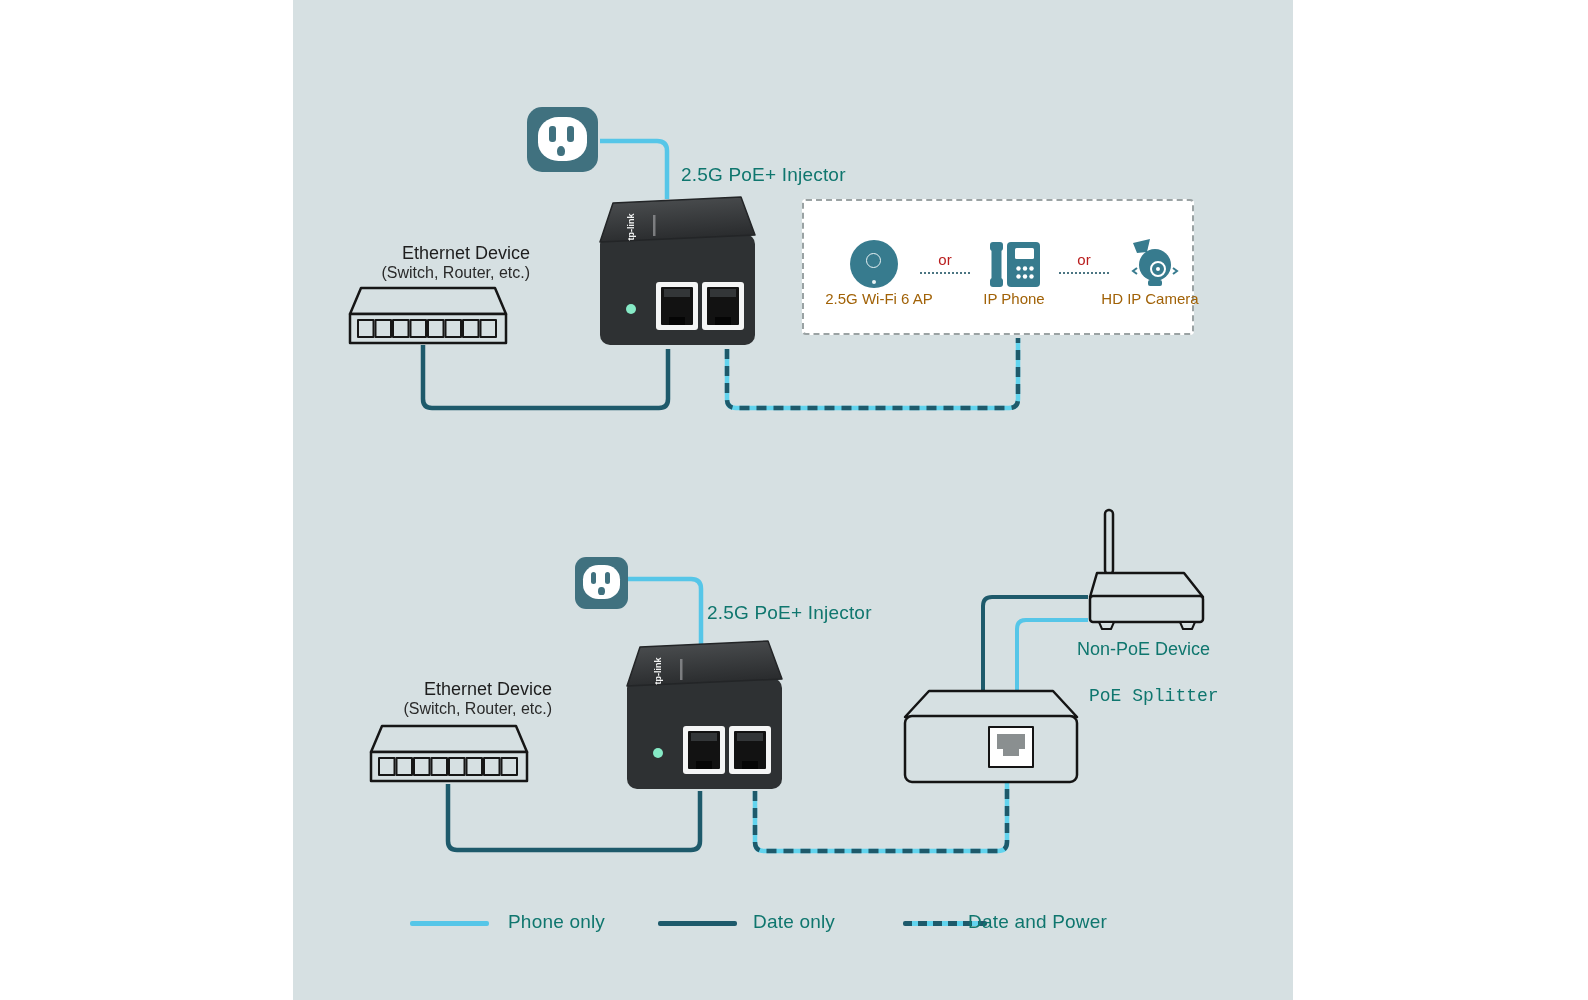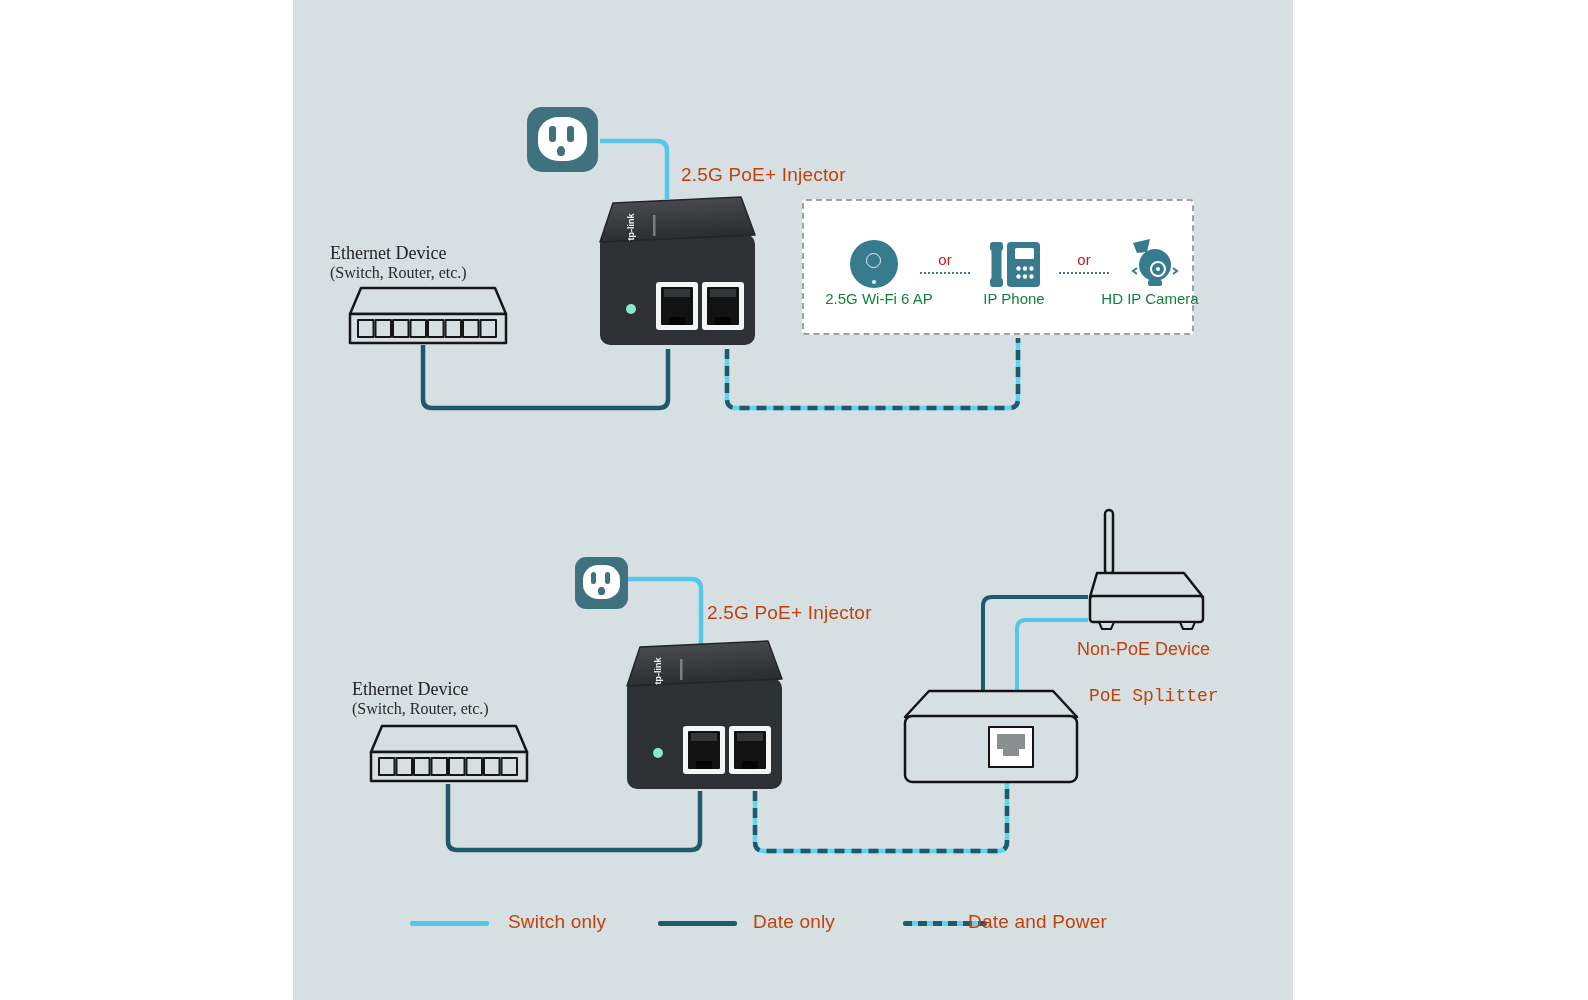--- a/index.html
+++ b/index.html
@@ -1,36 +1,36 @@
 <!DOCTYPE html>
 <html><head>
 <meta charset="utf-8">
 <style>
   html,body{margin:0;padding:0;background:#ffffff;}
   .page{position:relative;width:1588px;height:1000px;background:#ffffff;overflow:hidden;
         font-family:"Liberation Sans",sans-serif;color:#1E1E1E;}
   .stage{position:absolute;left:293px;top:0;width:1000px;height:1000px;background:#D6E0E2;}
   .layer{position:absolute;left:0;top:0;}
   .abs{position:absolute;}
-  .lbl{position:absolute;color:#c2410c;white-space:nowrap;}
+  .lbl{position:absolute;color:#0f766e;white-space:nowrap;}
   .lbl-lg{font-size:19px;letter-spacing:0.2px;}
   .lbl-md{font-size:18px;}
   .lbl-sm{font-size:16px;color:#2A2A2A;}
-  .center{text-align:left;font-family:Liberation Serif, serif;}
+  .center{text-align:right;}
 
   
   .outlet{position:absolute;background:#40717F;}
   .outlet-face{position:absolute;background:#ffffff;border-radius:42%;}
   .outlet-slot{position:absolute;background:#40717F;border-radius:3px;}
   .outlet-ground{position:absolute;background:#40717F;border-radius:50% 50% 45% 45%;}
 
   
   .pd-box{position:absolute;left:802px;top:199px;width:392px;height:136px;background:#ffffff;
           border:2px dashed #9AA2A3;border-radius:4px;box-sizing:border-box;}
-  .pd-label{position:absolute;top:89px;font-size:15px;color:#15803d;text-align:center;white-space:nowrap;}
+  .pd-label{position:absolute;top:89px;font-size:15px;color:#a16207;text-align:center;white-space:nowrap;}
   .or-word{position:absolute;top:50px;width:50px;text-align:center;font-size:15px;color:#b91c1c;}
   .or-dots{position:absolute;top:71px;width:50px;height:0;border-top:2.5px dotted #4B7582;}
   .ap-circle{position:absolute;width:48px;height:48px;border-radius:50%;background:#377B8E;}
   .ap-ring{position:absolute;left:16px;top:13px;width:13px;height:13px;border:1.7px solid #E8F2F4;border-radius:50%;}
   .ap-dot{position:absolute;left:22px;top:40px;width:4px;height:4px;border-radius:50%;background:#E8F2F4;}
 
   
   .legend-line{position:absolute;height:4.5px;border-radius:2px;}
   .legend-power{background:#56C6E8;}
   .legend-data{background:#1E5A6B;}
@@ -194,21 +194,21 @@
   <div class="lbl lbl-lg" style="left:707px;top:602px;">2.5G PoE+ Injector</div>
   <div class="abs center" style="left:352px;top:679px;width:200px;">
     <div class="lbl-md">Ethernet Device</div>
     <div class="lbl-sm">(Switch, Router, etc.)</div>
   </div>
   <div class="lbl lbl-md" style="left:1077px;top:639px;">Non-PoE Device</div>
   <div class="lbl lbl-md" style="left:1089px;top:686px;font-family:Liberation Mono, monospace;">PoE Splitter</div>
 
   <div>
     <div class="legend-line legend-power" style="left:410px;top:921px;width:79px;"></div>
-    <div class="lbl lbl-lg" style="left:508px;top:911px;">Switch only</div>
+    <div class="lbl lbl-lg" style="left:508px;top:911px;">Phone only</div>
 
     <div class="legend-line legend-data" style="left:658px;top:921px;width:79px;"></div>
     <div class="lbl lbl-lg" style="left:753px;top:911px;">Date only</div>
 
     <div class="legend-line legend-mixed" style="left:903px;top:921px;width:84px;"></div>
     <div class="lbl lbl-lg" style="left:968px;top:911px;">Date and Power</div>
   </div>
 </div>
 
 </body></html>

